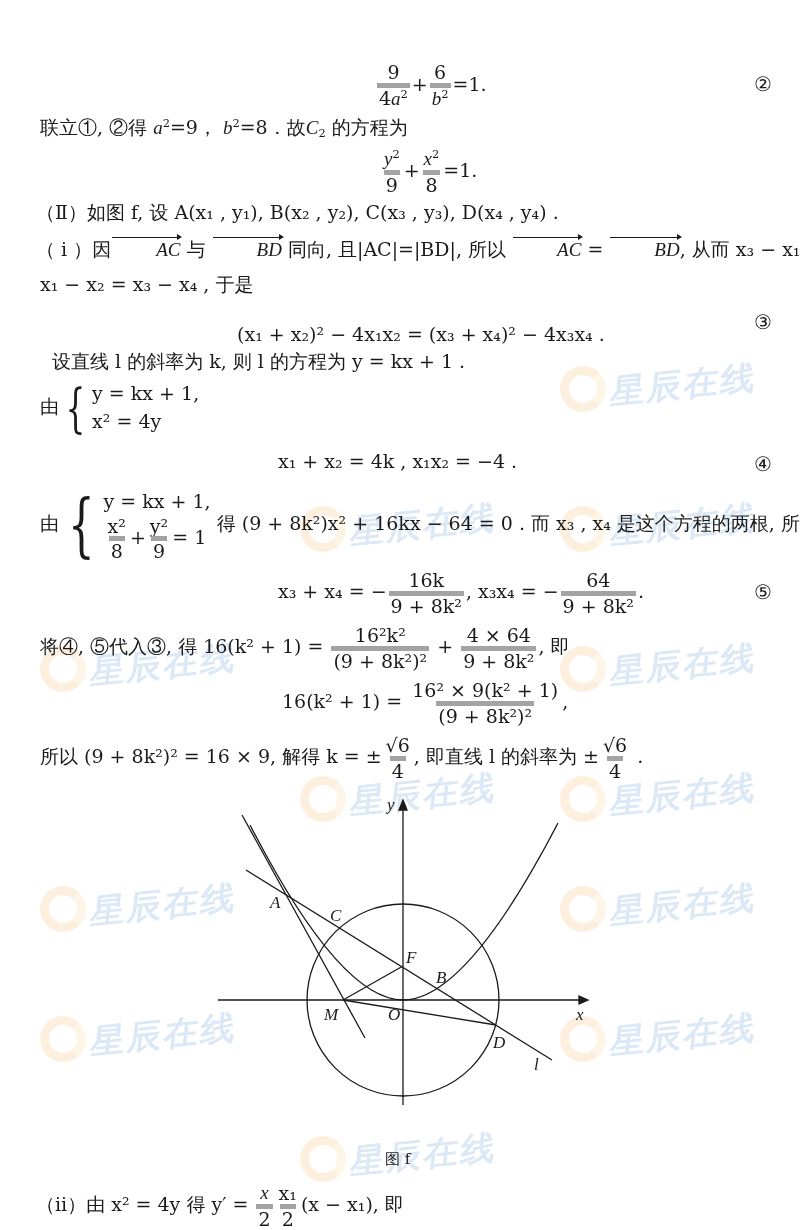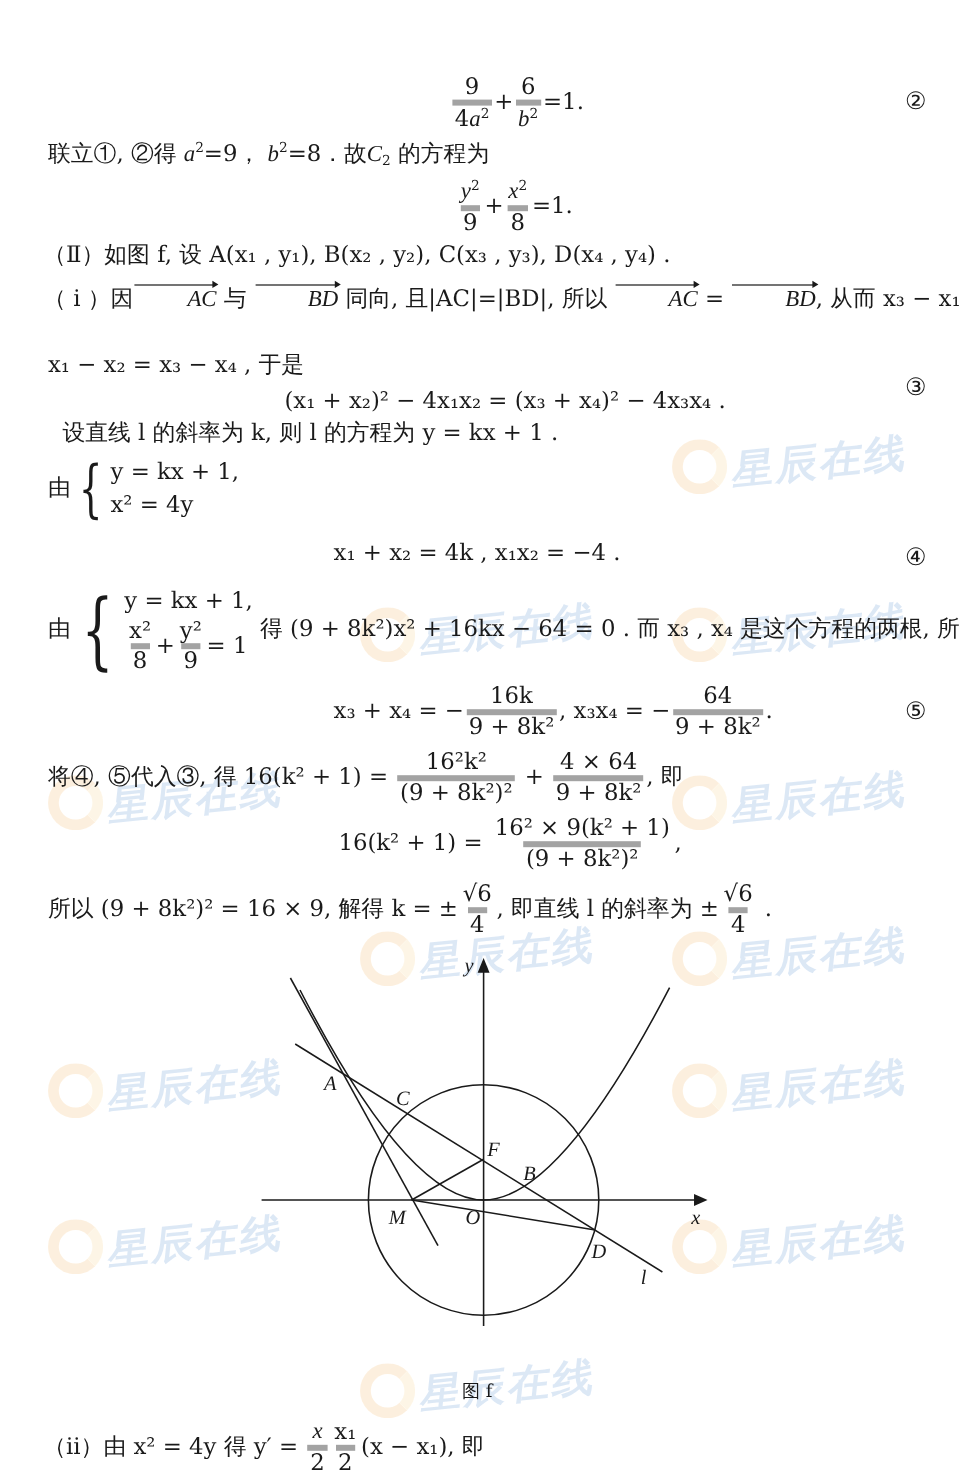--- a/index.html
+++ b/index.html
@@ -104,21 +104,21 @@
       <span><span class="i">x</span><sup>2</sup></span>
       <span class="den">8</span>
     </span><span>=1.</span>
 </div>
 
 <div class="line" style="left:36px;top:203px;">（Ⅱ）如图 f, 设 A(x₁ , y₁), B(x₂ , y₂), C(x₃ , y₃), D(x₄ , y₄) .</div>
 
 <div class="line" style="left:36px;top:240px;">
   <span>（ i ）因</span><span class="vec i">AC</span><span> 与 </span><span class="vec i">BD</span><span> 同向, 且|AC|=|BD|, 所以 </span><span class="vec i">AC</span><span> = </span><span class="vec i">BD</span><span>, 从而 x₃ − x₁ = x₄ − x₂ , 即</span>
 </div>
-<div class="line" style="left:40px;top:275px;margin-top:20px;">x₁ − x₂ = x₃ − x₄ , 于是</div>
+<div class="line" style="left:40px;top:275px;">x₁ − x₂ = x₃ − x₄ , 于是</div>
 
 <div class="line" style="left:225px;top:325px;margin-left:12px;">(x₁ + x₂)² − 4x₁x₂ = (x₃ + x₄)² − 4x₃x₄ .</div>
 <div class="num" style="top:310px;">③</div>
 
 <div class="line" style="left:40px;top:352px;margin-left:12px;">设直线 l 的斜率为 k, 则 l 的方程为 y = kx + 1 .</div>
 
 <div class="line" style="left:40px;top:380px;">
   <span>由</span><span class="brace">{</span><span class="sys">
       <span>y = kx + 1,</span>
       <span>x² = 4y</span>

